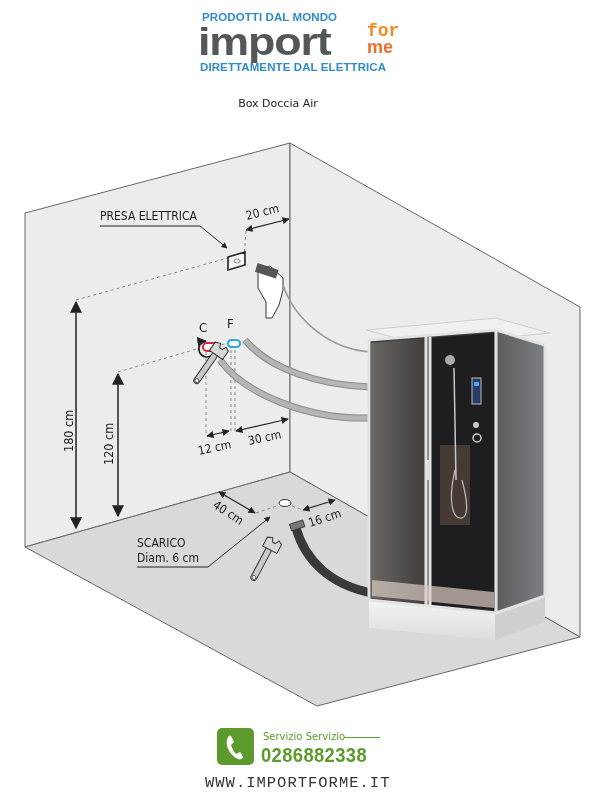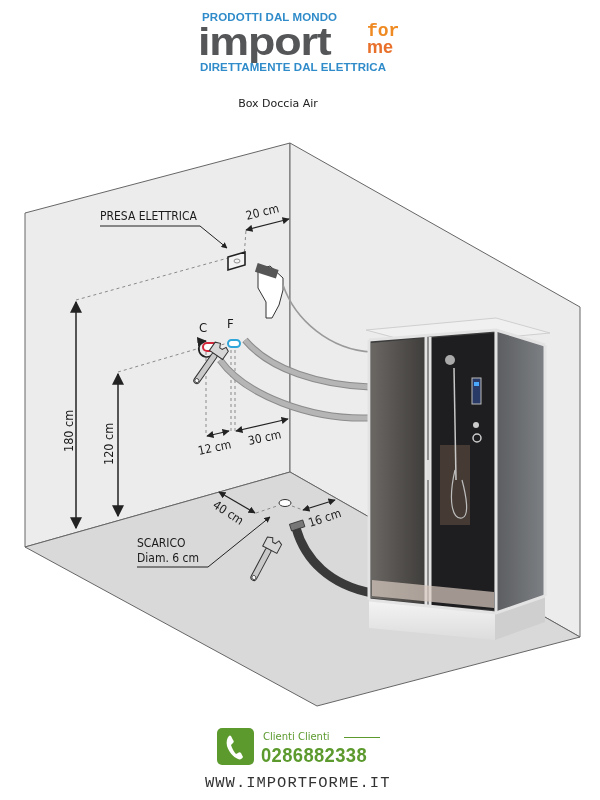--- a/index.html
+++ b/index.html
@@ -190,16 +190,16 @@
 
     <rect x="427" y="460" width="3" height="20" fill="#ddd"></rect>
   </g>
 </svg>
 
 <div class="footer-phone-box">
   <svg width="37" height="37" viewBox="0 0 37 37">
     <path d="M12,8 C10,10 9,14 10,18 C12,24 16,29 21,31 C23,32 25,31 26,29 L24,25 C23,24 22,24 21,25 L19,26 C17,24 15,20 14,17 L16,15 C17,14 17,13 16,12 L14,8 C13,7 12.5,7.5 12,8 Z" fill="#fff"></path>
   </svg>
 </div>
-<div class="footer-service">Clienti Clienti</div>
+<div class="footer-service">Servizio Servizio</div>
 <div class="footer-line"></div>
 <div class="footer-number">0286882338</div>
 <div class="footer-url">WWW.IMPORTFORME.IT</div>
 
 </body></html>

